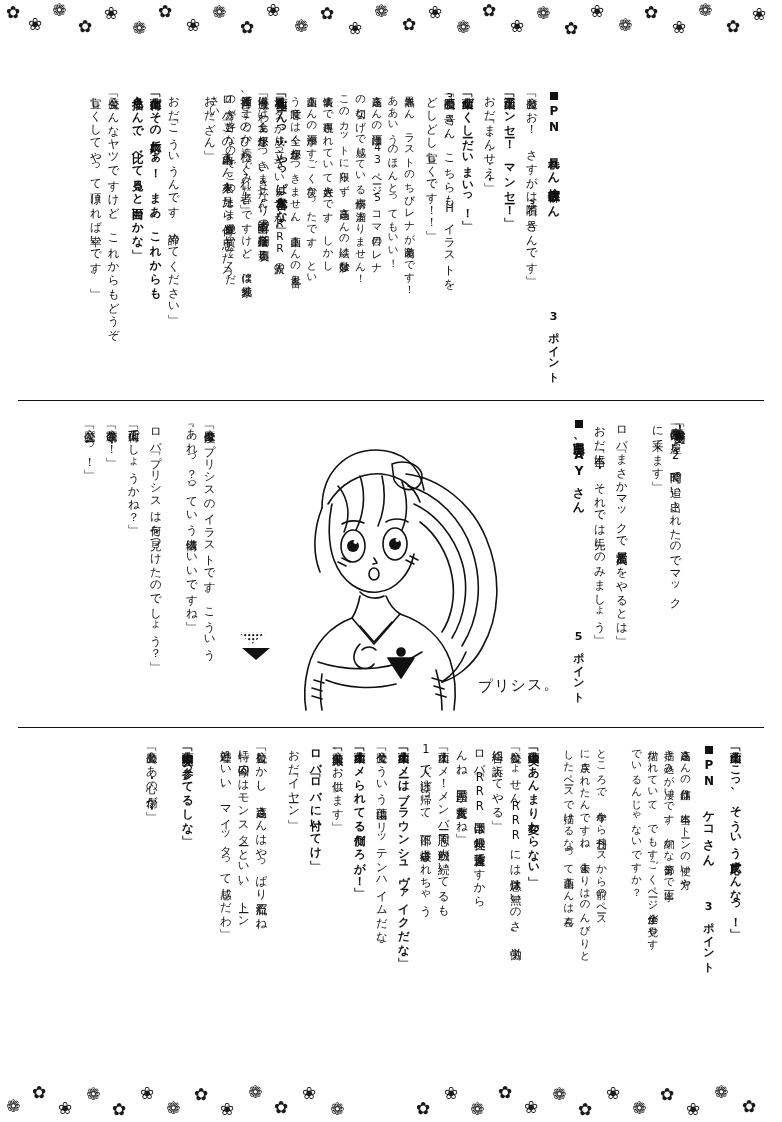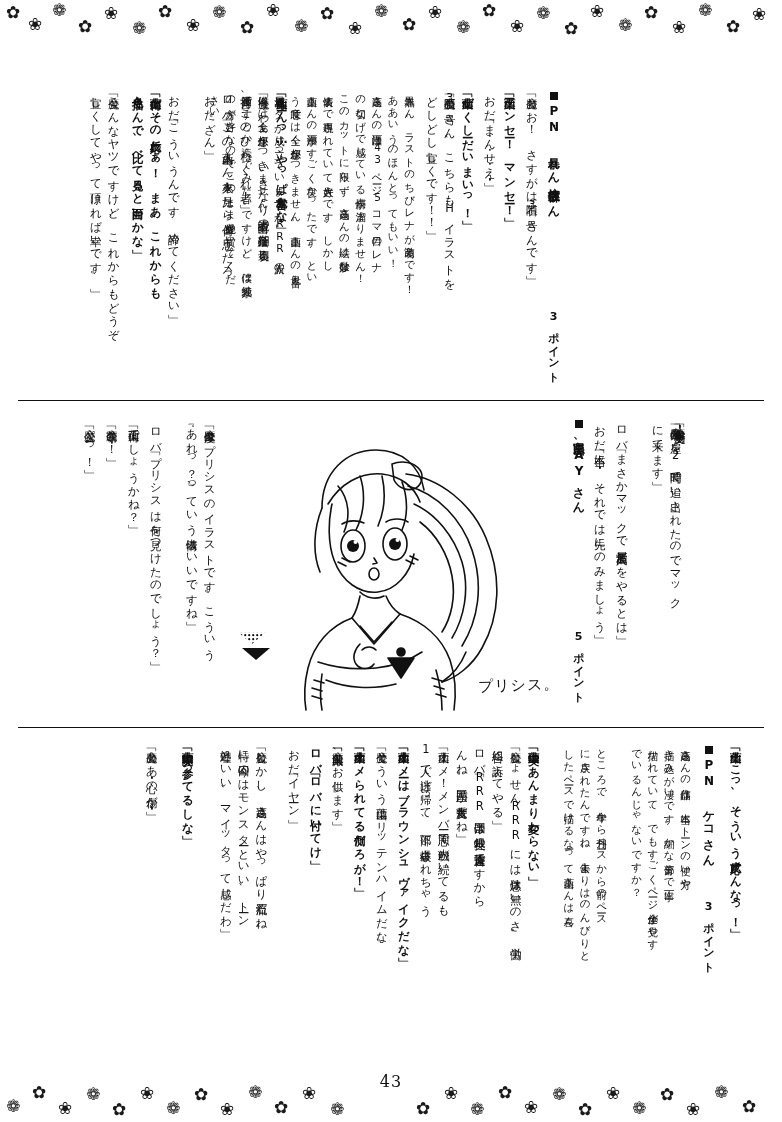--- a/index.html
+++ b/index.html
@@ -364,15 +364,14 @@
   <div class="vcol emph" style="left:350px; top:742px; height:300px;">葉山「オメられてる側だろが！」</div>
   <div class="vcol" style="left:328px; top:742px; height:300px;">魔公「「葉山殿、お供します」</div>
   <div class="vcol emph" style="left:306px; top:742px; height:300px;">ロバ「ロバに付いてけ」</div>
   <div class="vcol" style="left:284px; top:742px; height:300px;">おだ「イヤーン」</div>
   <div class="vcol" style="left:216px; top:742px; height:300px;">魔公「しかし、高遠さんはやっぱり流石だね。
 特に今回のはモンスターといい、トーン
 処理といい、マイッタって感じだわ」</div>
   <div class="vcol emph" style="left:178px; top:742px; height:300px;">葉山「実際に参ってるしな」</div>
   <div class="vcol" style="left:142px; top:742px; height:300px;">魔公「ああ・・・心の傷が・・・」</div>
 
-  <div class="pageno">43</div>
 
 </div>
 
 </body></html>

